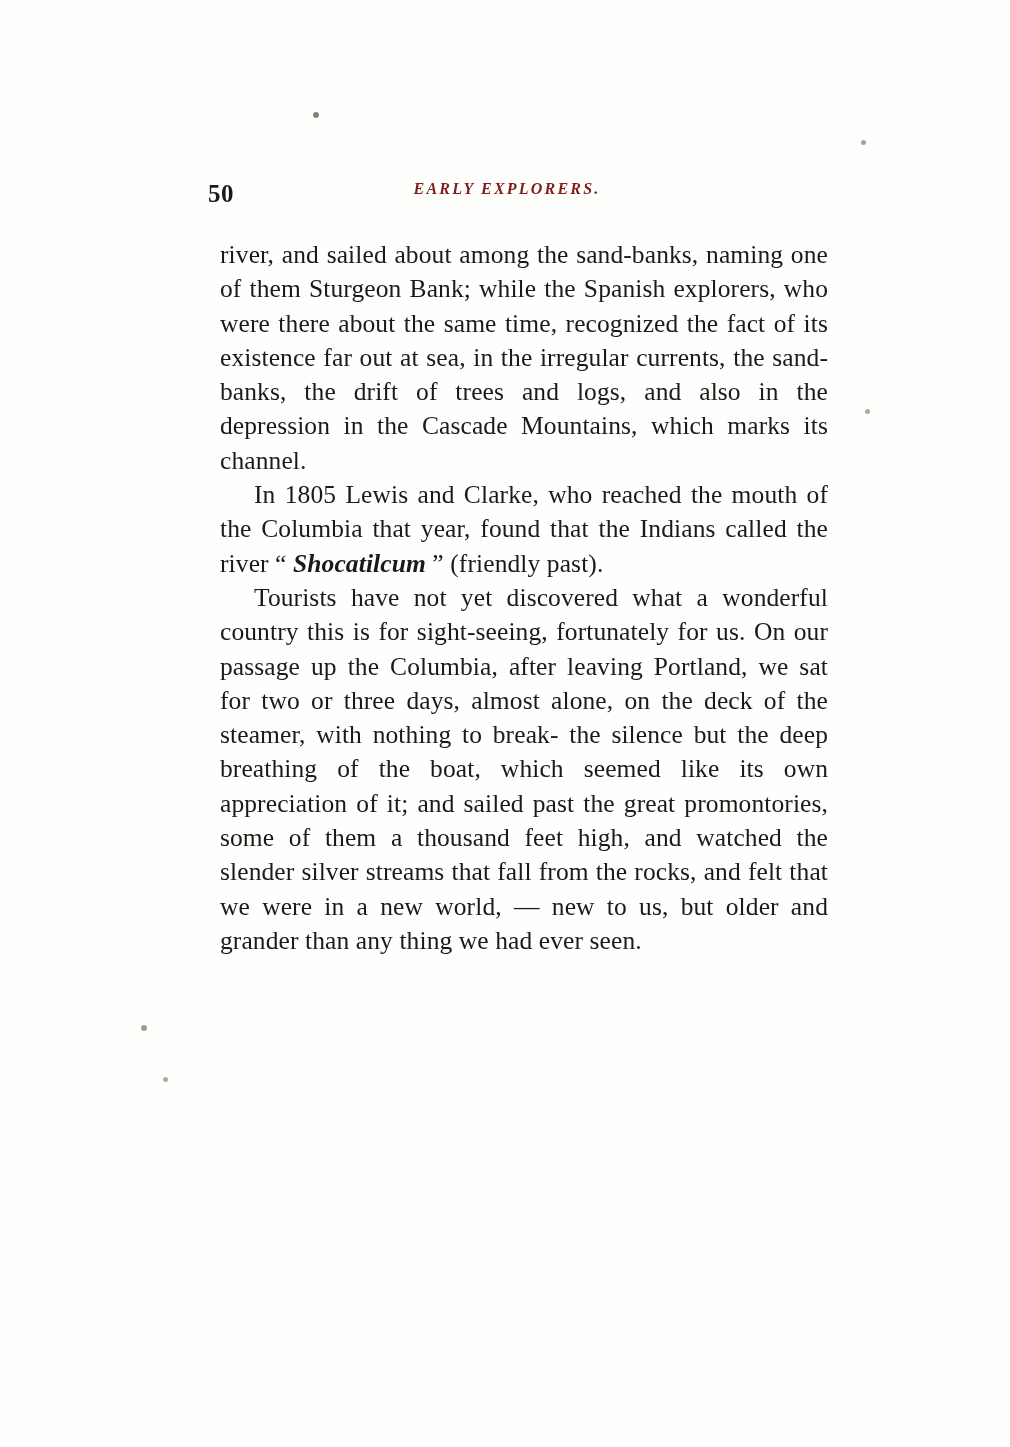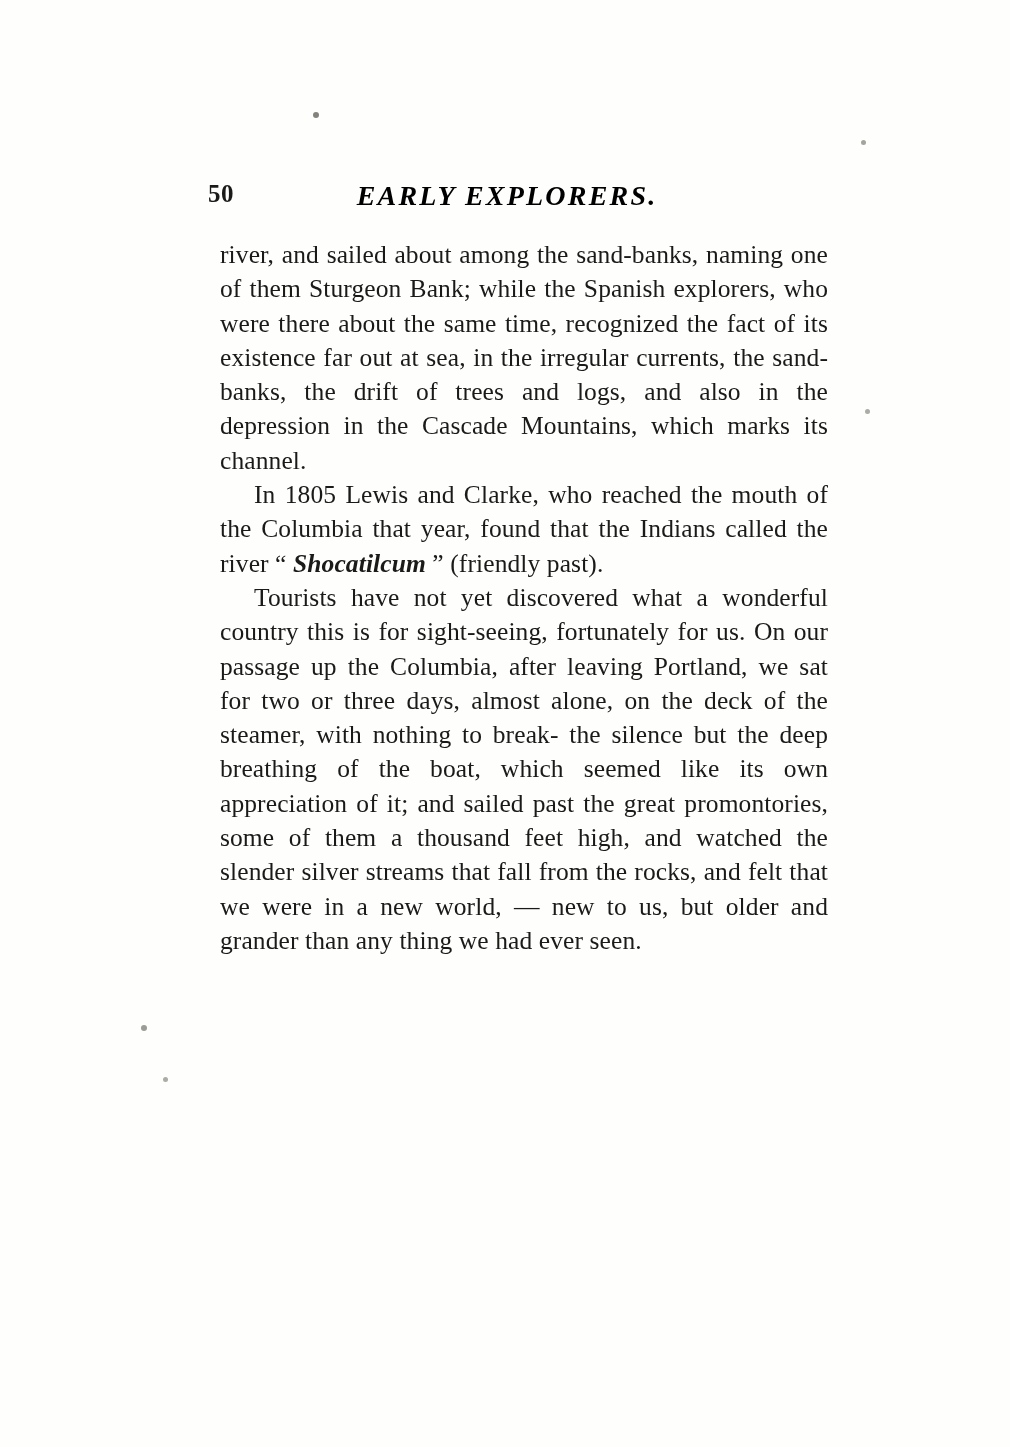--- a/index.html
+++ b/index.html
@@ -45,25 +45,25 @@
   }
   .folio {
     font-size: 25px;
     font-weight: bold;
     letter-spacing: 0.5px;
     color: #1a1a18;
   }
   .running-head {
     flex: 1;
     text-align: center;
-    font-size: 28px;
+    font-size: 16px;
     font-weight: bold;
     font-style: italic;
     letter-spacing: 2.2px;
-    color: #000000;
+    color: #7f1d1d;
     padding-right: 40px;
   }
 
   .body-text {
     position: absolute;
     left: 208px;
     top: 238px;
     width: 608px;
     font-size: 25.5px;
     line-height: 34.3px;

